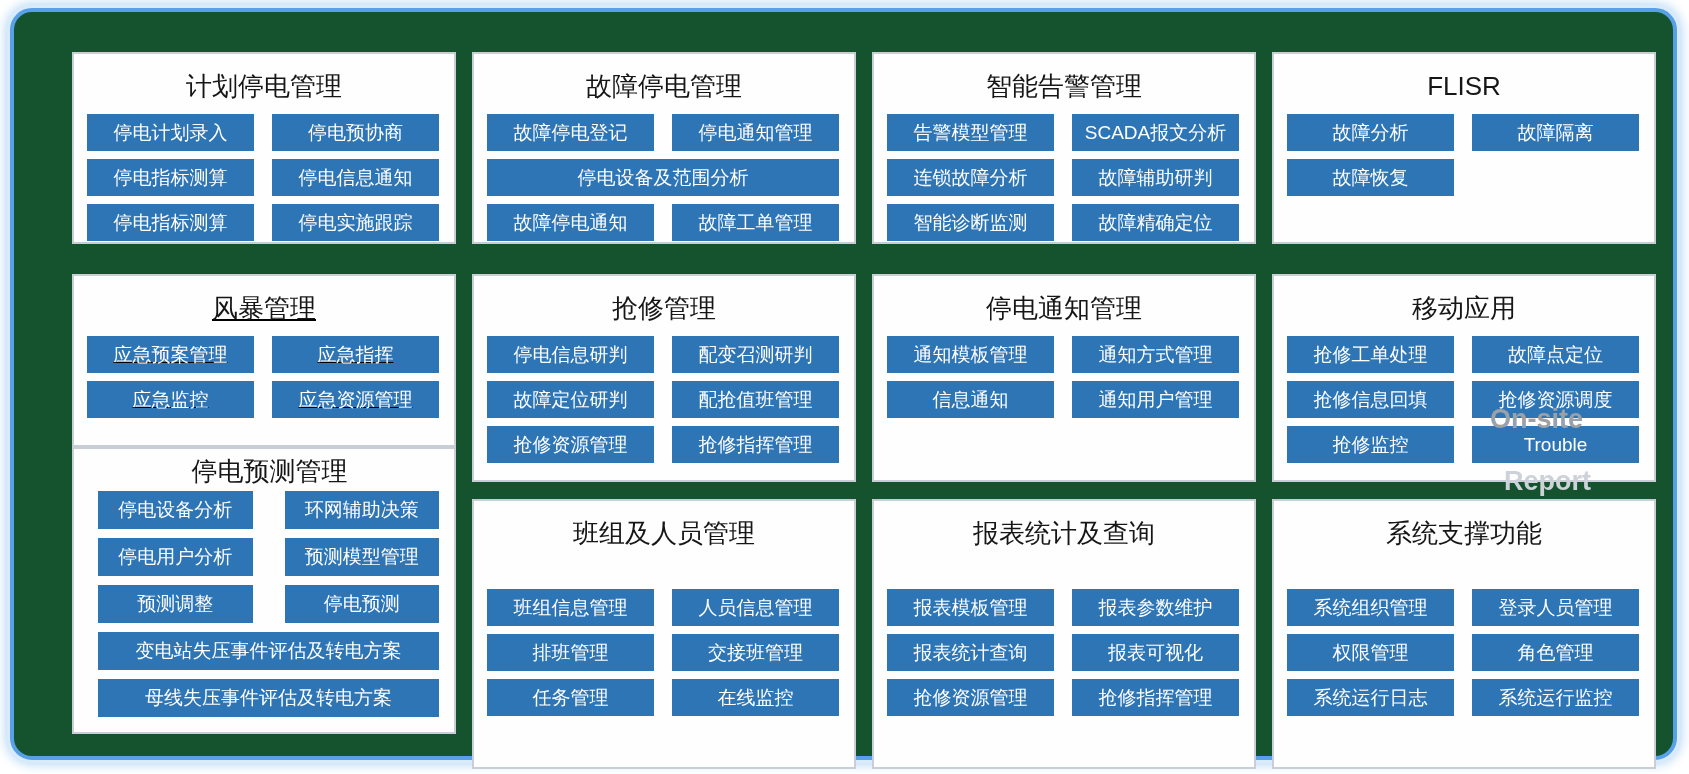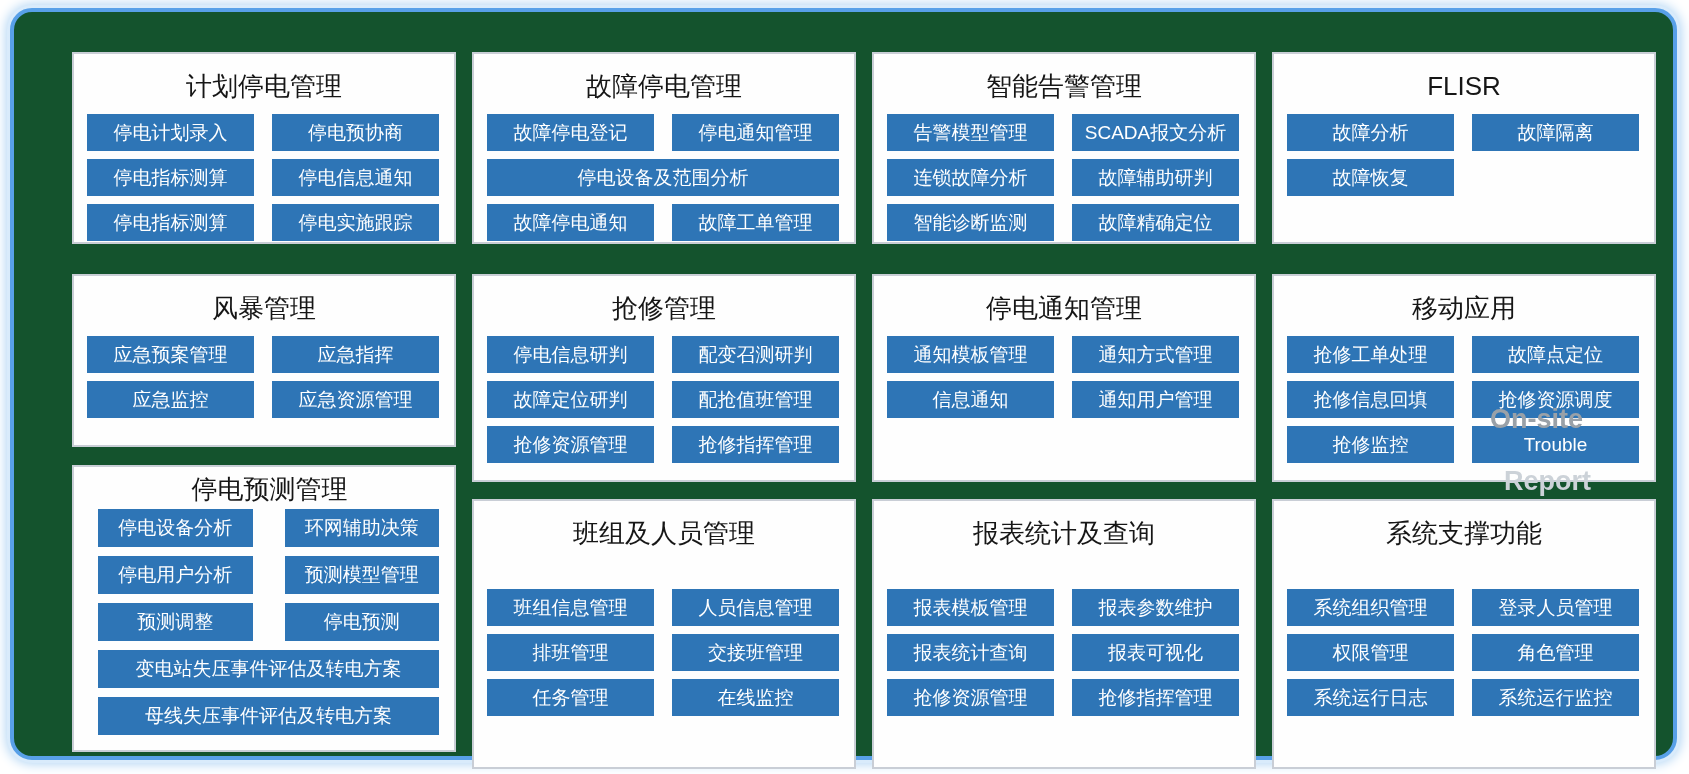--- a/index.html
+++ b/index.html
@@ -30,22 +30,22 @@
     display:flex; align-items:center; justify-content:center;
     white-space:nowrap; overflow:hidden; cursor:default;
   }
   .btn.wide { grid-column:1 / -1; }
 
   
   .c1 { left:58px;  } .c2 { left:458px; } .c3 { left:858px; } .c4 { left:1258px; }
   .c1,.c2,.c3,.c4 { width:384px; }
   .r1  { top:40px;  height:192px; }
   .r2  { top:262px; height:208px; }
-  .r2s { top:262px; height:173px; }   
-  .r3a { top:453px; height:287px;padding-left:11px; }   
+  .r2s { top:262px; height:173px;text-decoration:underline; }   
+  .r3a { top:435px; height:287px;padding-left:11px; }   
   .r3  { top:487px; height:270px; }
 
   
   .gap-title .btn-grid { margin-top:38px; }           
   .tight-title .panel-title { height:40px; padding-top:6px; line-height:32px; }
   .tight-title .btn-grid { margin-top:2px; gap:9px 32px; }
   .tight-title .btn { height:38px; }
 
   
   .overlay {

